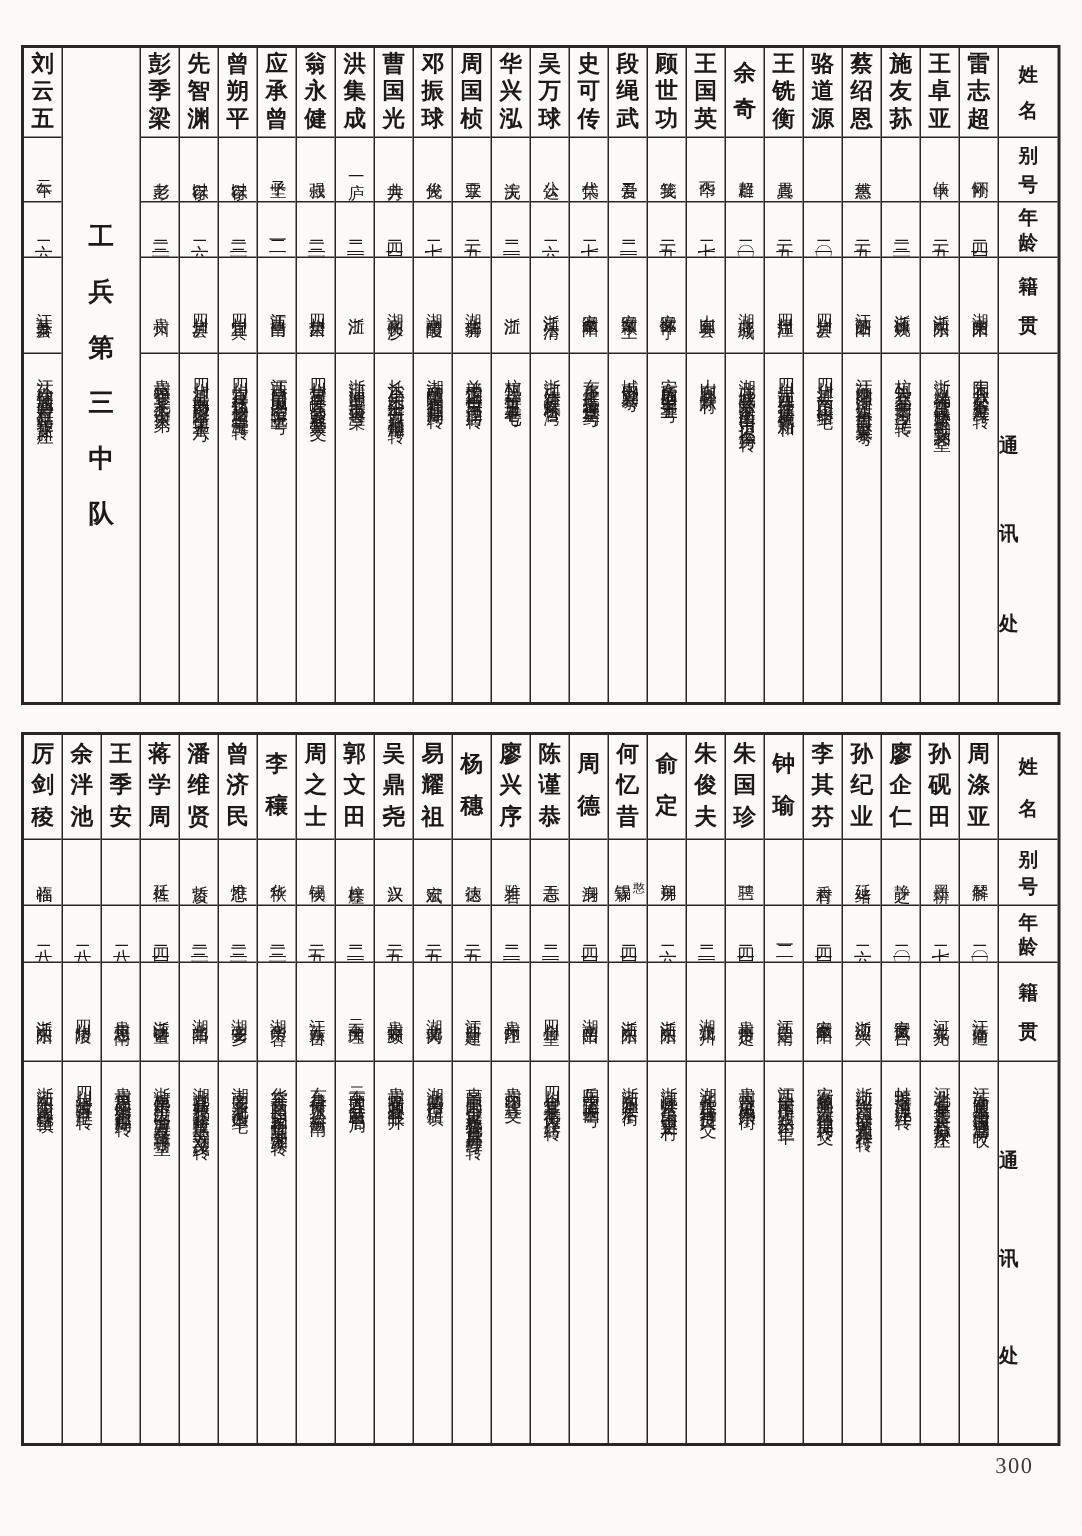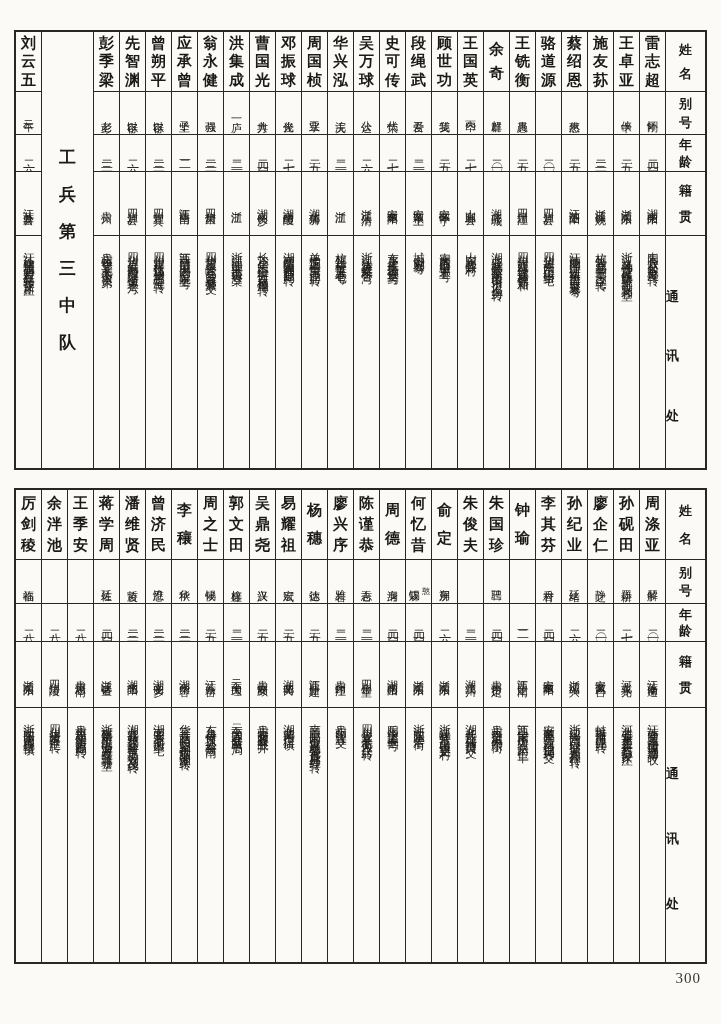--- a/index.html
+++ b/index.html
@@ -56,21 +56,21 @@
   .age-text{font-size:12px;letter-spacing:2px;}
   .origin-text{font-size:11px;letter-spacing:2px;}
   .addr-text{font-size:11.5px;letter-spacing:2.5px;line-height:1.15;}
   .alias-note{font-size:8px;letter-spacing:0;}
   .section-cell{
     height:100%;display:flex;flex-direction:column;
     justify-content:center;align-items:center;gap:20px;
     font-size:17px;font-weight:bold;line-height:1;
   }
   .page-number{
-    position:absolute;right:20px;top:970px;
+    position:absolute;right:32px;top:970px;
     font-size:15px;color:#3a372f;letter-spacing:1px;
   }
 </style>
 </head>
 <body>
 
 <div class="page">
   <div id="table-top" class="rtable">
       <div class="col header-col">
         <div class="cell hcell r0">

